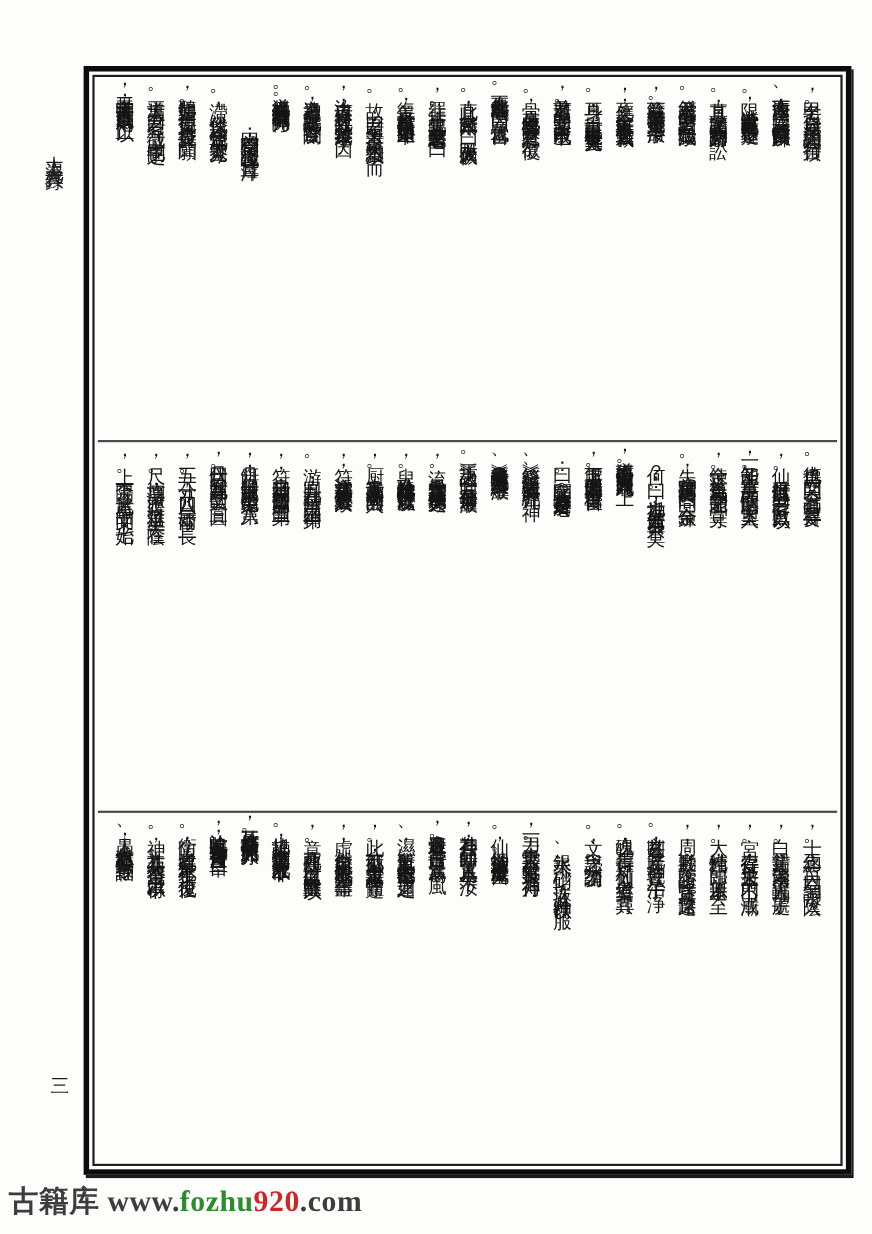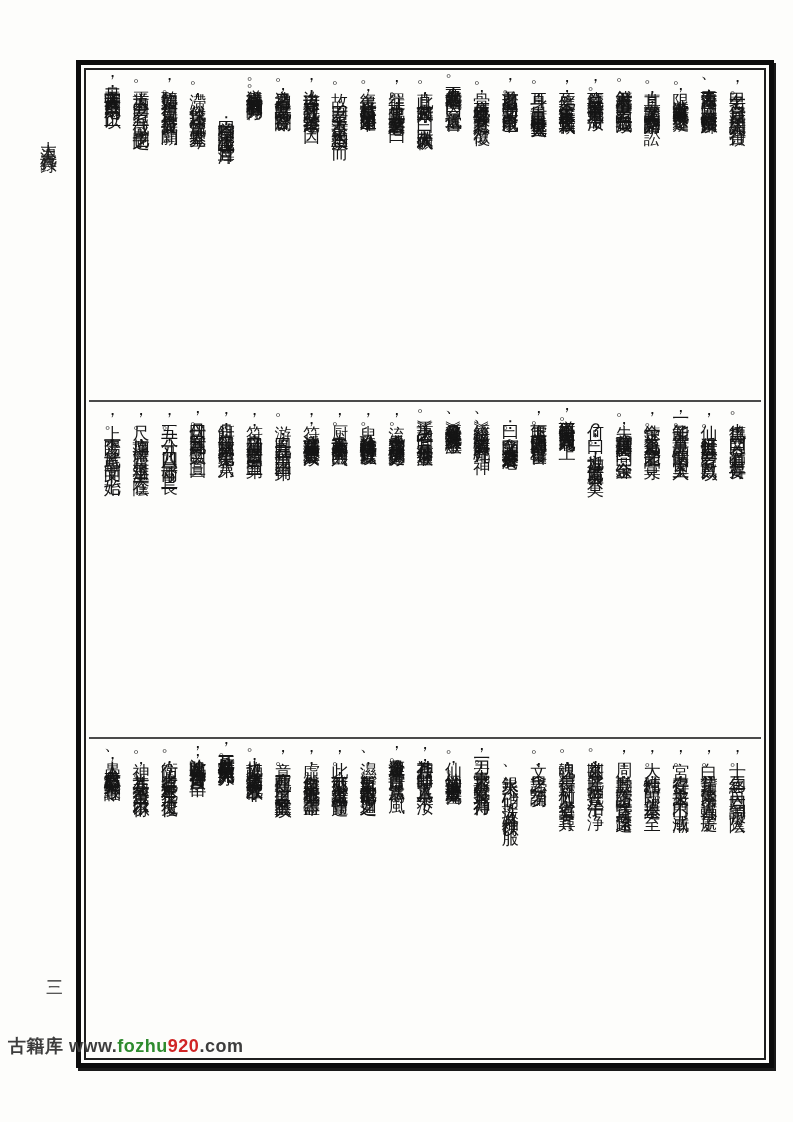--- a/index.html
+++ b/index.html
@@ -73,24 +73,24 @@
   .page-number {
     position: absolute;
     left: 46px;
     top: 976px;
     font-size: 17px;
     color: #1c1c1c;
   }
   .watermark {
     position: absolute;
     left: 8px;
-    top: 1034px;
-    font-family: Liberation Sans, sans-serif;
+    top: 1074px;
+    font-family: Liberation Serif, serif;
     font-weight: bold;
-    font-size: 18px;
+    font-size: 27px;
     letter-spacing: 0.5px;
     white-space: nowrap;
   }
   .wm-dark  { color: #3d3d3d; }
   .wm-green { color: #2e8b2e; }
   .wm-red   { color: #d02525; }
 </style>
 </head>
 <body>
 

